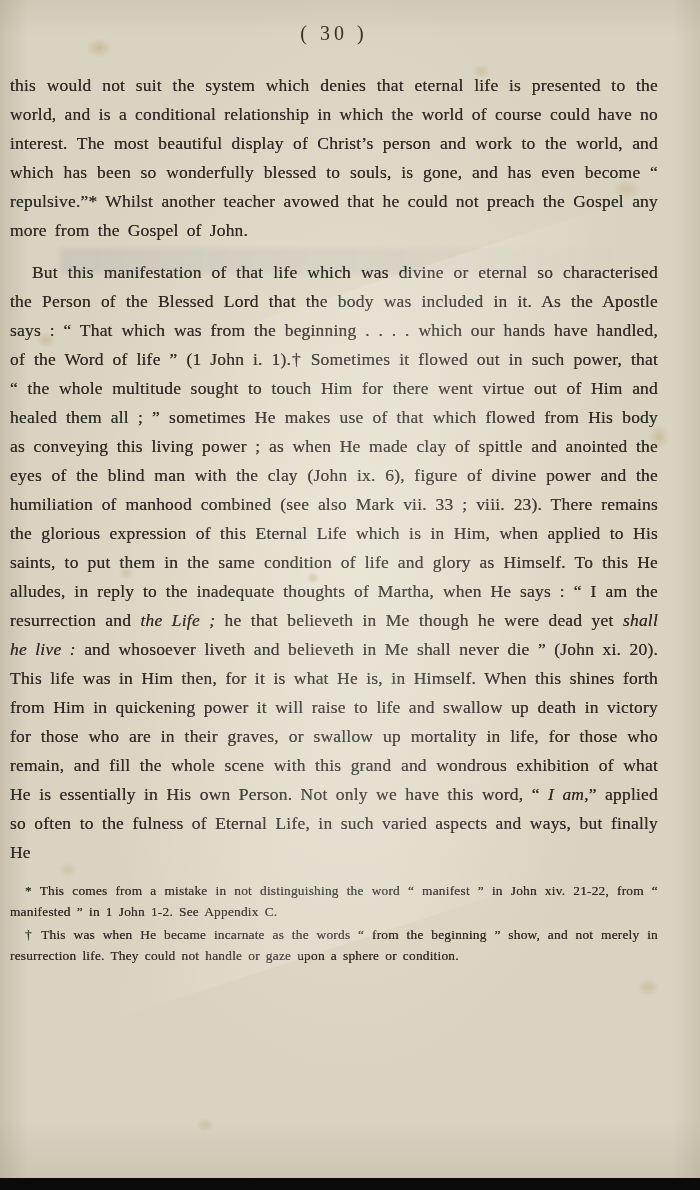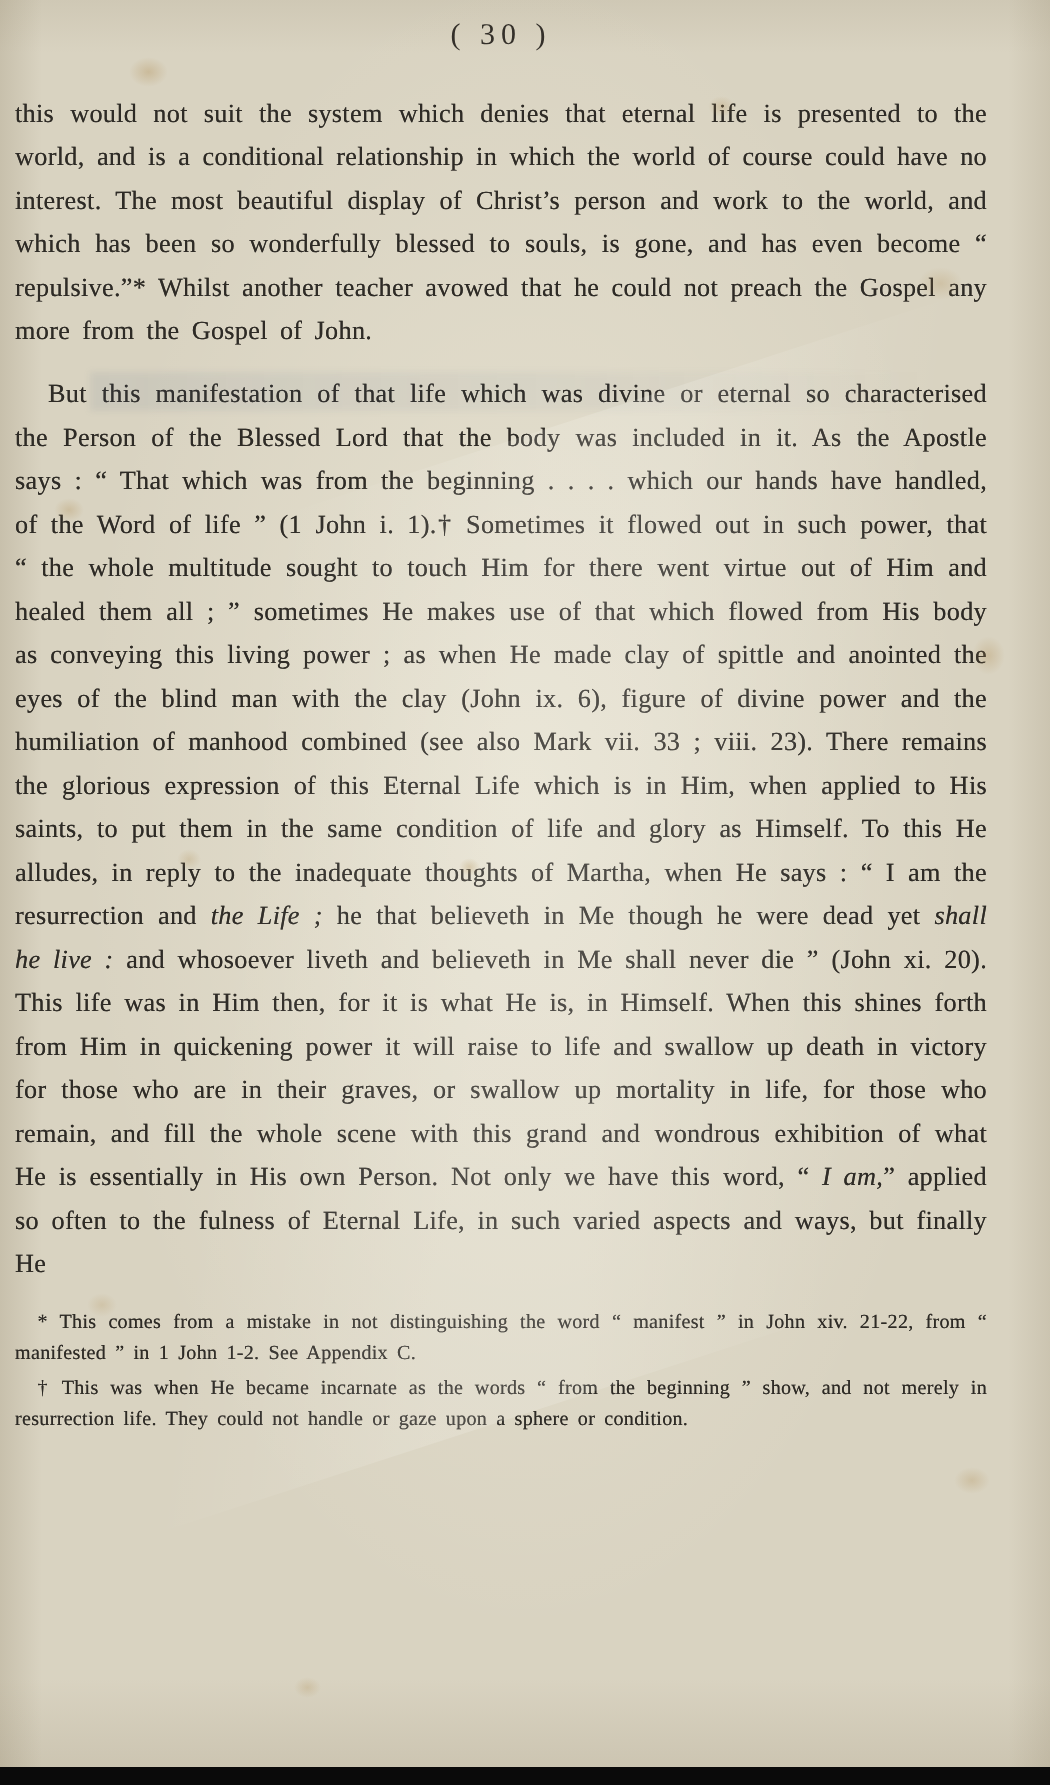--- a/index.html
+++ b/index.html
@@ -11,21 +11,21 @@
     font-family:"Liberation Serif","DejaVu Serif",serif;
     color:#2e2b26;
   }
   .page{
     position:absolute;inset:0;
     background:
       radial-gradient(ellipse at 50% 45%, rgba(255,252,238,0.35) 0%, rgba(255,252,238,0) 60%),
       linear-gradient(90deg, rgba(120,105,75,0.18) 0%, rgba(120,105,75,0) 4%, rgba(120,105,75,0) 96%, rgba(120,105,75,0.14) 100%),
       linear-gradient(180deg, rgba(120,105,75,0.10) 0%, rgba(120,105,75,0) 3%, rgba(120,105,75,0) 94%, rgba(120,105,75,0.16) 100%),
       #d9d3c1;
-    padding:10px 42px 0 10px;
+    padding:20px 42px 0 10px;
     box-sizing:border-box;
   }
   .pagenum{
     text-align:center;
     font-size:20px;
     letter-spacing:4px;
     margin:2px 0 26px 0;
     color:#34302a;
   }
   .bodytext p{

